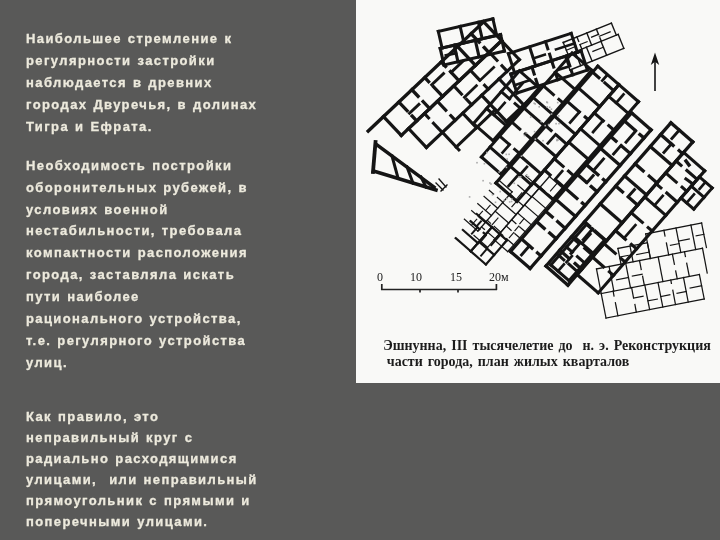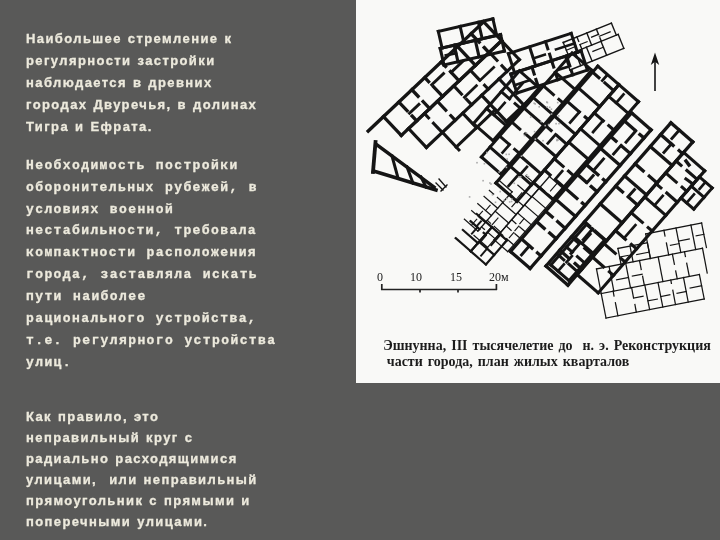--- a/index.html
+++ b/index.html
@@ -13,21 +13,21 @@
 <div style="position:absolute;left:0;top:0;width:720px;height:540px;background:#595958;"></div>
 
 <div style="position:absolute;left:356px;top:0;width:364px;height:383px;background:#f9f9f7;"></div>
 
 <div class="txt" style="top:27.5px;">Наибольшее стремление к
 регулярности застройки
 наблюдается в древних
 городах Двуречья, в долинах
 Тигра и Ефрата.</div>
 
-<div class="txt" style="top:154.7px;line-height:21.9px;font-family:Liberation Mono, monospace;">Необходимость постройки
+<div class="txt" style="top:154.7px;line-height:21.9px;">Необходимость постройки
 оборонительных рубежей, в
 условиях военной
 нестабильности, требовала
 компактности расположения
 города, заставляла искать
 пути наиболее
 рационального устройства,
 т.е. регулярного устройства
 улиц.</div>
 

